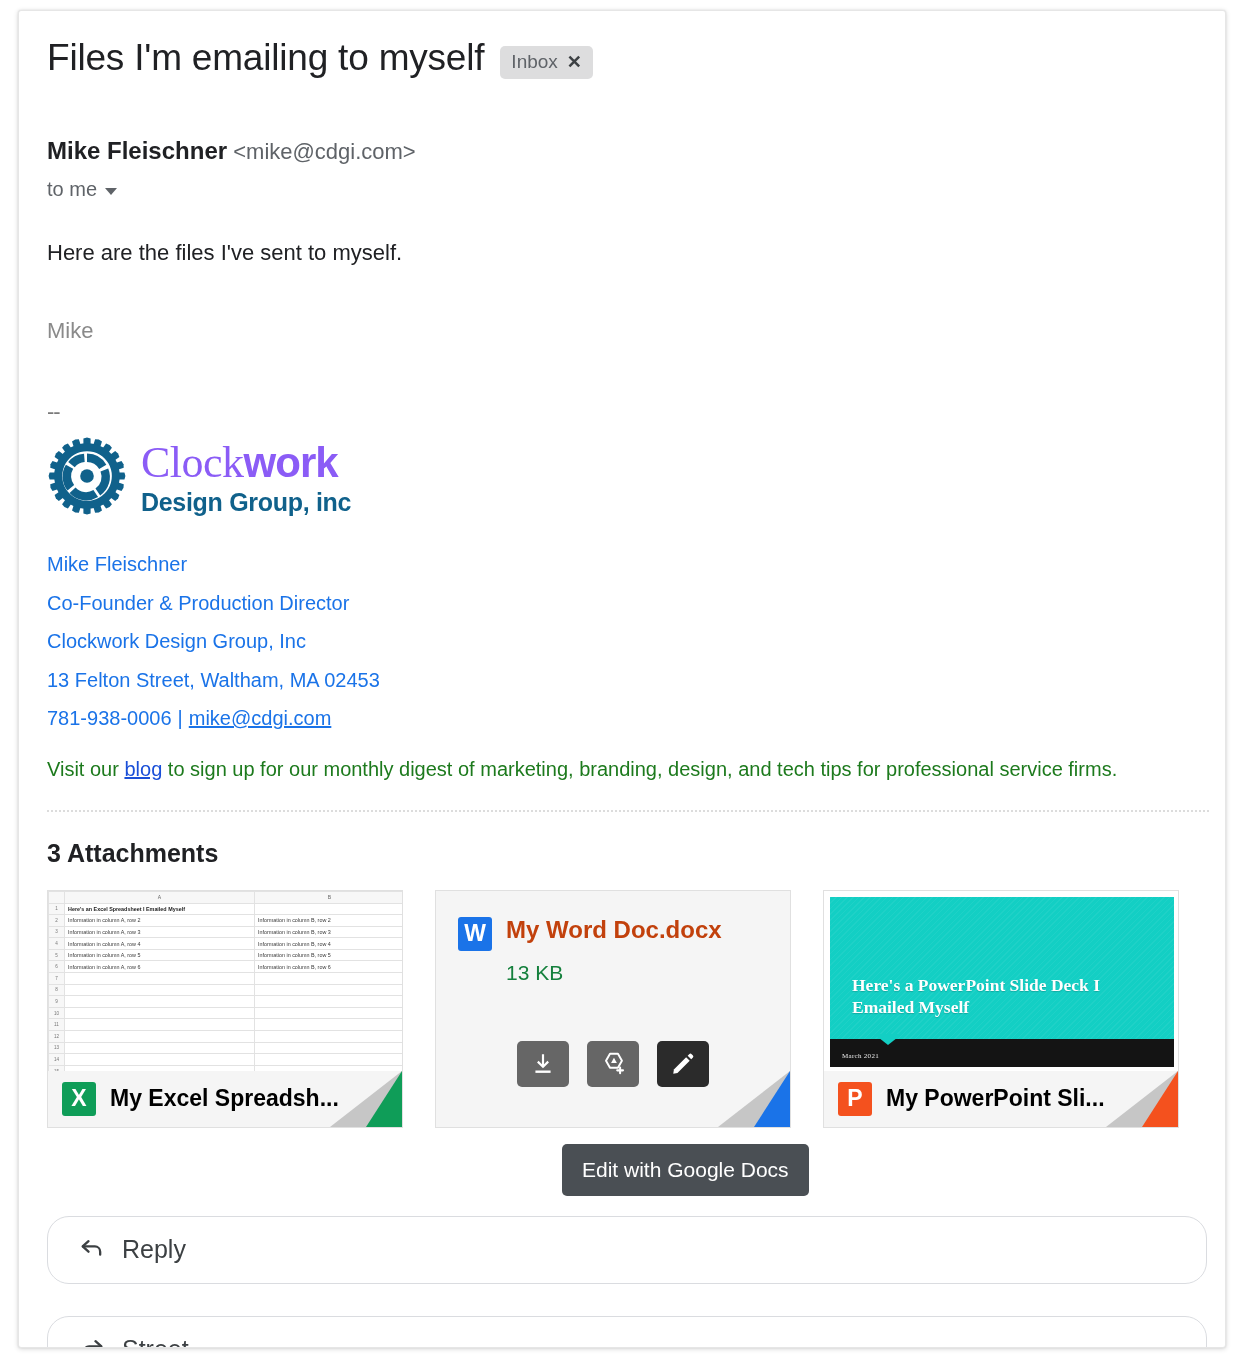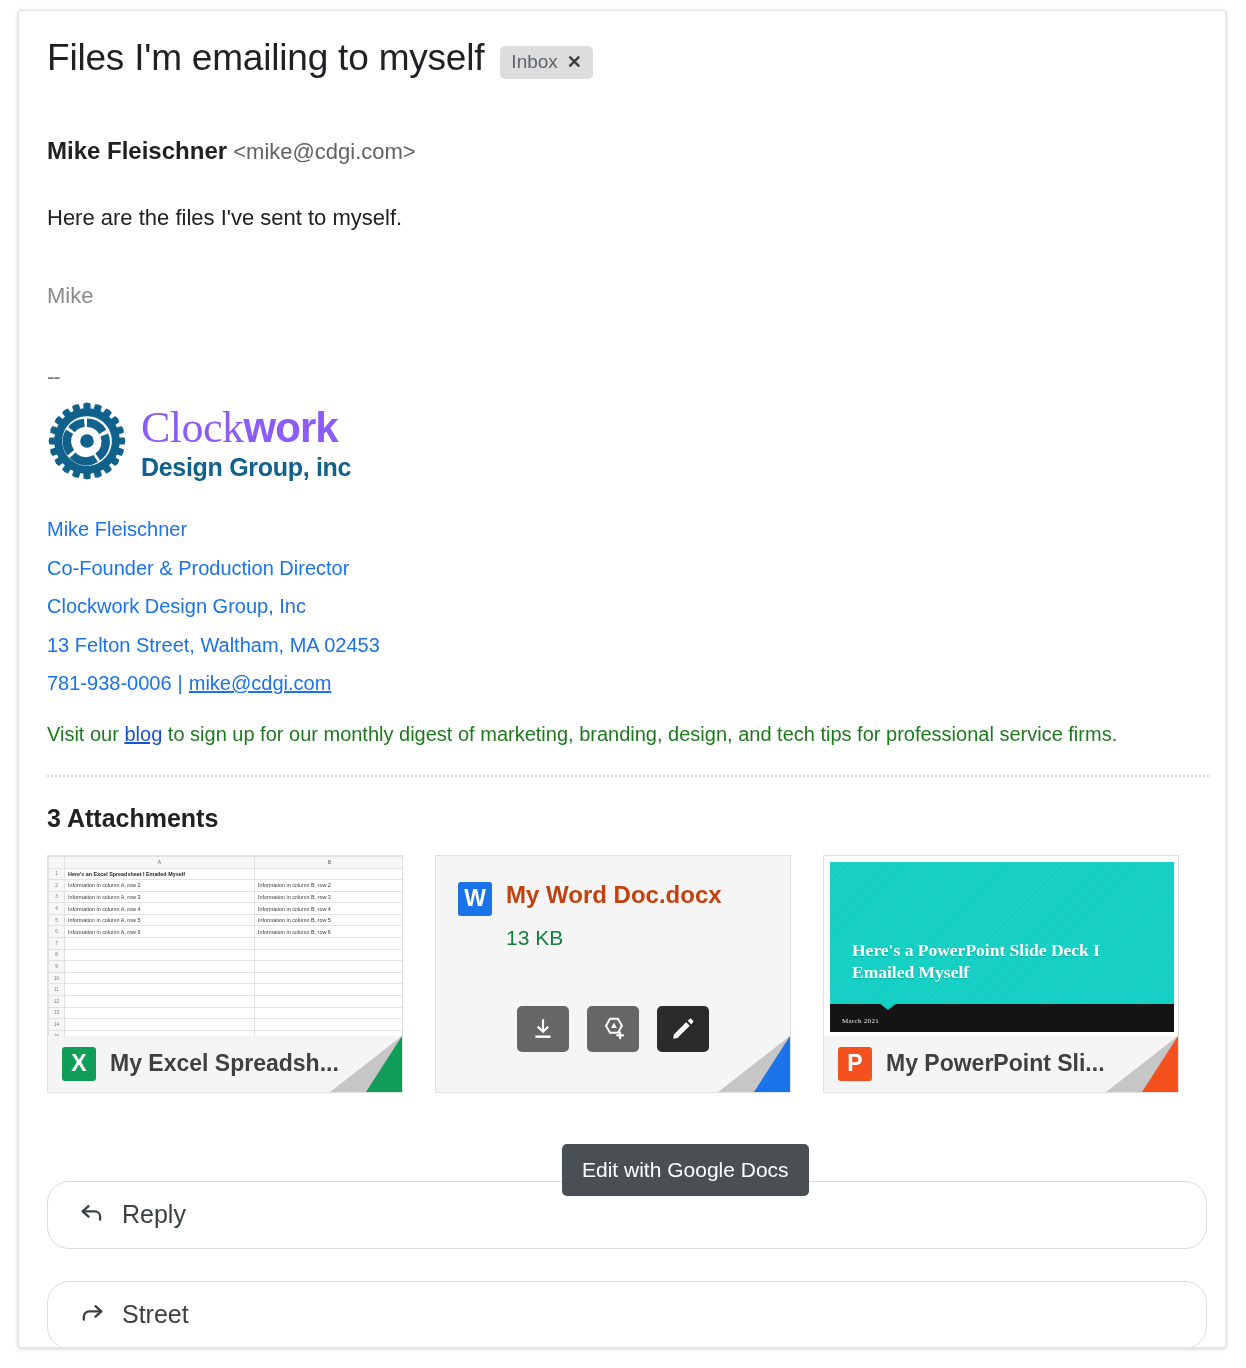--- a/index.html
+++ b/index.html
@@ -269,21 +269,21 @@
     align-items: center;
     justify-content: center;
     flex: 0 0 auto;
   }
   .file-icon.x { background: #0f9d58; }
   .file-icon.w { background: #1a73e8; }
   .file-icon.p { background: #f4511e; }
   .file-name {
     font-size: 23px;
     font-weight: 700;
-    color: #404040;
+    color: #000000;
     white-space: nowrap;
     overflow: hidden;
   }
 
   
   .xls-preview {
     position: absolute;
     left: 0; top: 0;
     width: 100%;
     height: 182px;
@@ -474,20 +474,24 @@
         <div class="label-chip">
           <span>Inbox</span>
           <span class="chip-x">✕</span>
         </div>
       </div>
 
       <div class="sender-block">
         <div class="sender-line">
           <span class="sender-name">Mike Fleischner</span>
           <span class="sender-email">&lt;mike@cdgi.com&gt;</span>
+        </div>
+        <div class="to-line">
+          <span>to me</span>
+          <span class="caret-down"></span>
         </div>
       </div>
 
       <div class="body-text">Here are the files I've sent to myself.</div>
       <div class="sig-name">Mike</div>
       <div class="dashes">--</div>
 
       <div class="logo-row">
         <span class="gear">
           <svg width="80" height="80" viewBox="0 0 100 100" aria-hidden="true">

